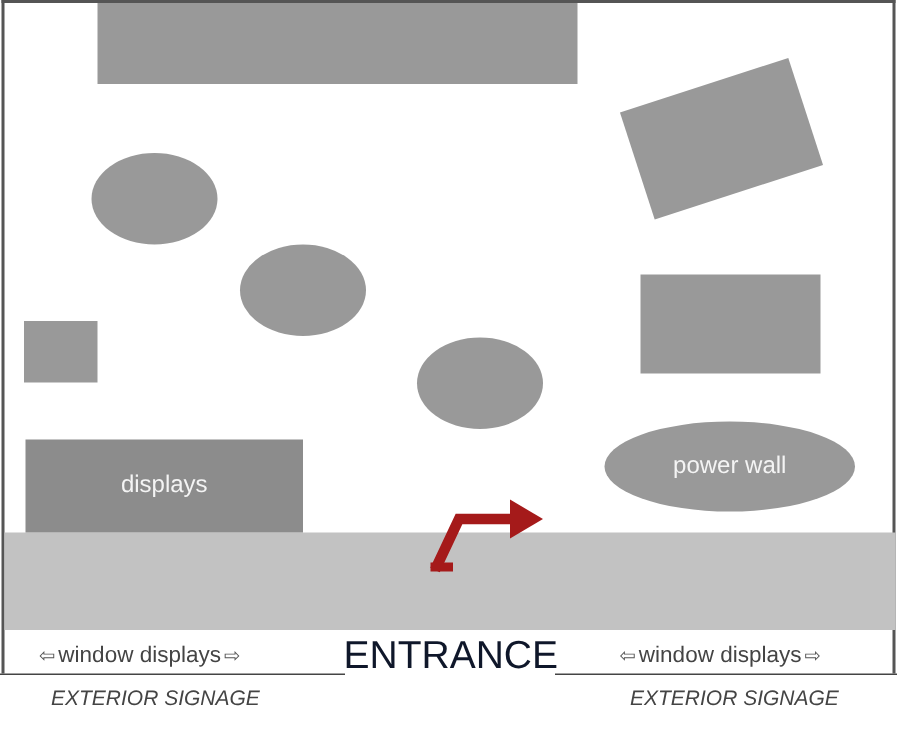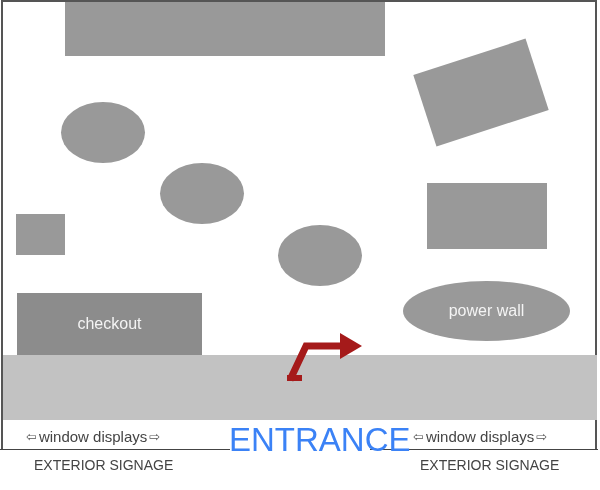--- a/index.html
+++ b/index.html
@@ -10,24 +10,24 @@
              border-left: 2px solid #555; border-right: 2px solid #555; border-top: 2px solid #555;
              box-sizing: border-box; }
     .aisle { position: absolute; left: 3px; top: 355px; width: 594px; height: 65px; background: #c2c2c2; }
     .shape { position: absolute; background: #999999; }
     .rect-label { color: #f4f4f4; font-size: 16px; display: flex; align-items: center; justify-content: center; }
     .checkout { background: #8c8c8c; }
     .oval { border-radius: 50%; }
     .path-label { position: absolute; left: 330px; top: 363px; color: #a51a1a; font-size: 19px; white-space: nowrap; }
     .bottom-line-left { position: absolute; left: 0; top: 449px; width: 230px; height: 0; border-top: 1.5px solid #444; }
     .bottom-line-right { position: absolute; left: 370px; top: 449px; width: 228px; height: 0; border-top: 1.5px solid #444; }
-    .entrance { position: absolute; left: 229px; top: 421px; font-size: 33px; color: #3b82f6; letter-spacing: 0px; }
+    .entrance { position: absolute; left: 229px; top: 421px; font-size: 26px; color: #0f172a; letter-spacing: 0px; }
     .window-displays { position: absolute; top: 428px; font-size: 15px; color: #444; white-space: nowrap; display: flex; align-items: center; gap: 2px; }
     .window-displays .arr { font-size: 13px; color: #555; }
-    .signage { position: absolute; top: 457px; font-size: 14px; color: #444; white-space: nowrap; }
+    .signage { position: absolute; top: 457px; font-size: 14px; color: #444; white-space: nowrap; font-style: italic; }
   </style>
 </head>
 <body>
 
 <div class="plan">
   <div class="frame"></div>
 
   <div class="aisle"></div>
 
   <div class="shape" style="left:65px; top:2px; width:320px; height:54px;"></div>
@@ -36,21 +36,21 @@
 
   <div class="shape oval" style="left:61px; top:102px; width:84px; height:61px;"></div>
   <div class="shape oval" style="left:160px; top:163px; width:84px; height:61px;"></div>
   <div class="shape oval" style="left:278px; top:225px; width:84px; height:61px;"></div>
 
   <div class="shape" style="left:16px; top:214px; width:49px; height:41px;"></div>
 
   <div class="shape" style="left:427px; top:183px; width:120px; height:66px;"></div>
 
   <div class="shape checkout rect-label" style="left:17px; top:293px; width:185px; height:62px;">
-    <span>checkout</span>
+    <span>displays</span>
   </div>
 
   <div class="shape oval rect-label" style="left:403px; top:281px; width:167px; height:60px;text-align:right;">
     <span>power wall</span>
   </div>
 
   <svg style="position:absolute; left:284px; top:330px;" width="80" height="52" viewBox="0 0 80 52">
     <path d="M6 50 L22 16 L58 16" fill="none" stroke="#a51a1a" stroke-width="7" stroke-linejoin="miter"></path>
     <polygon points="56,3 78,16 56,29" fill="#a51a1a"></polygon>
     <line x1="3" y1="48" x2="18" y2="48" stroke="#a51a1a" stroke-width="6"></line>

